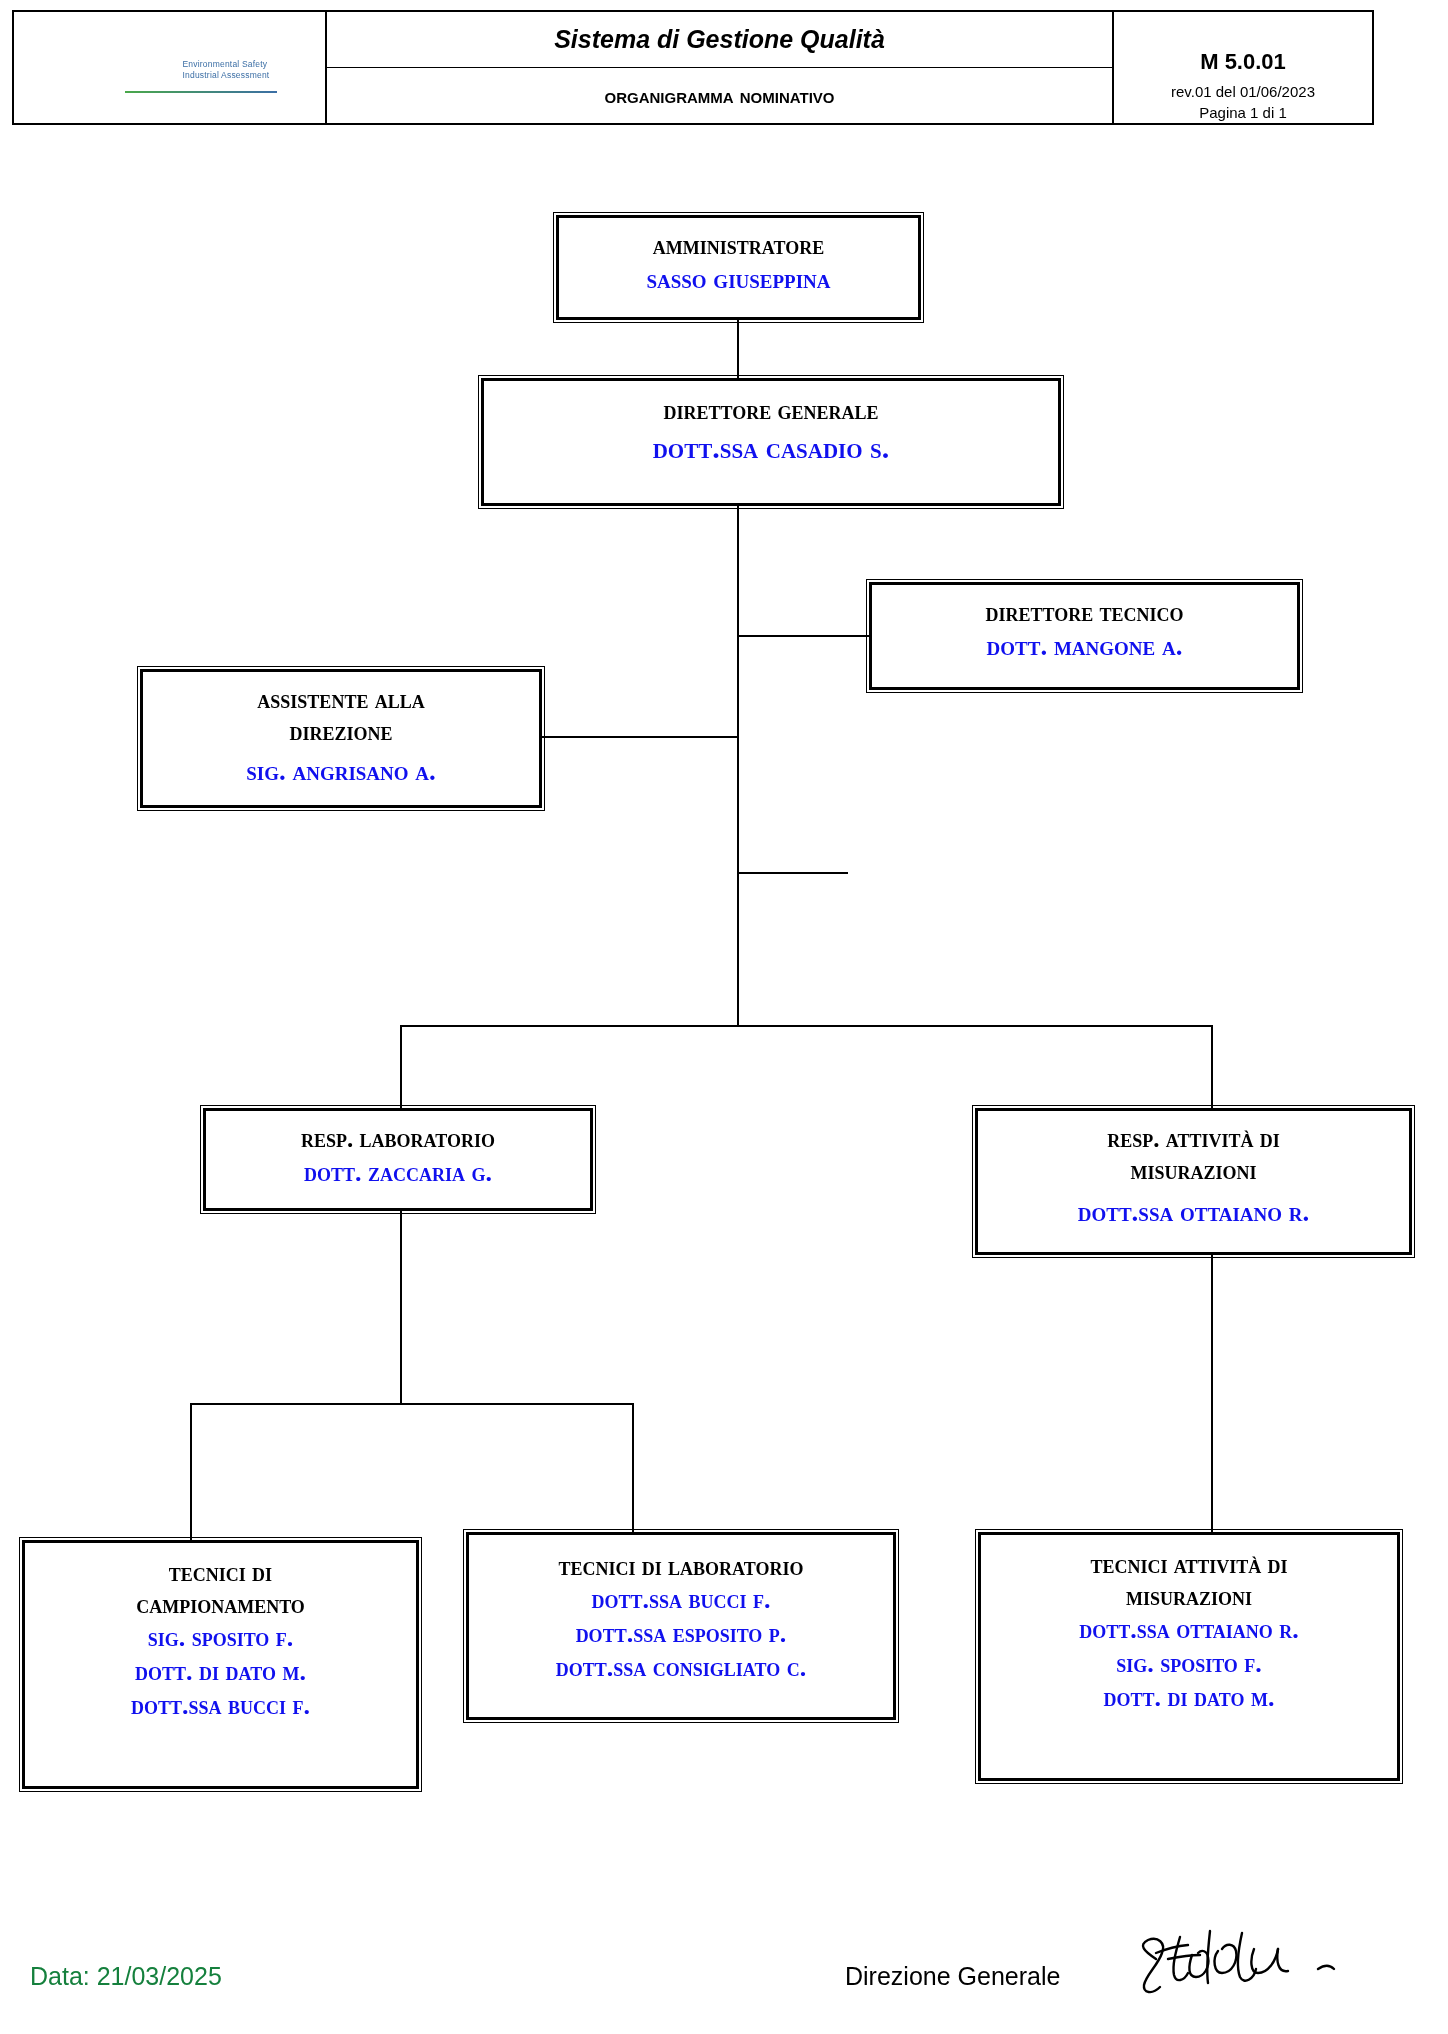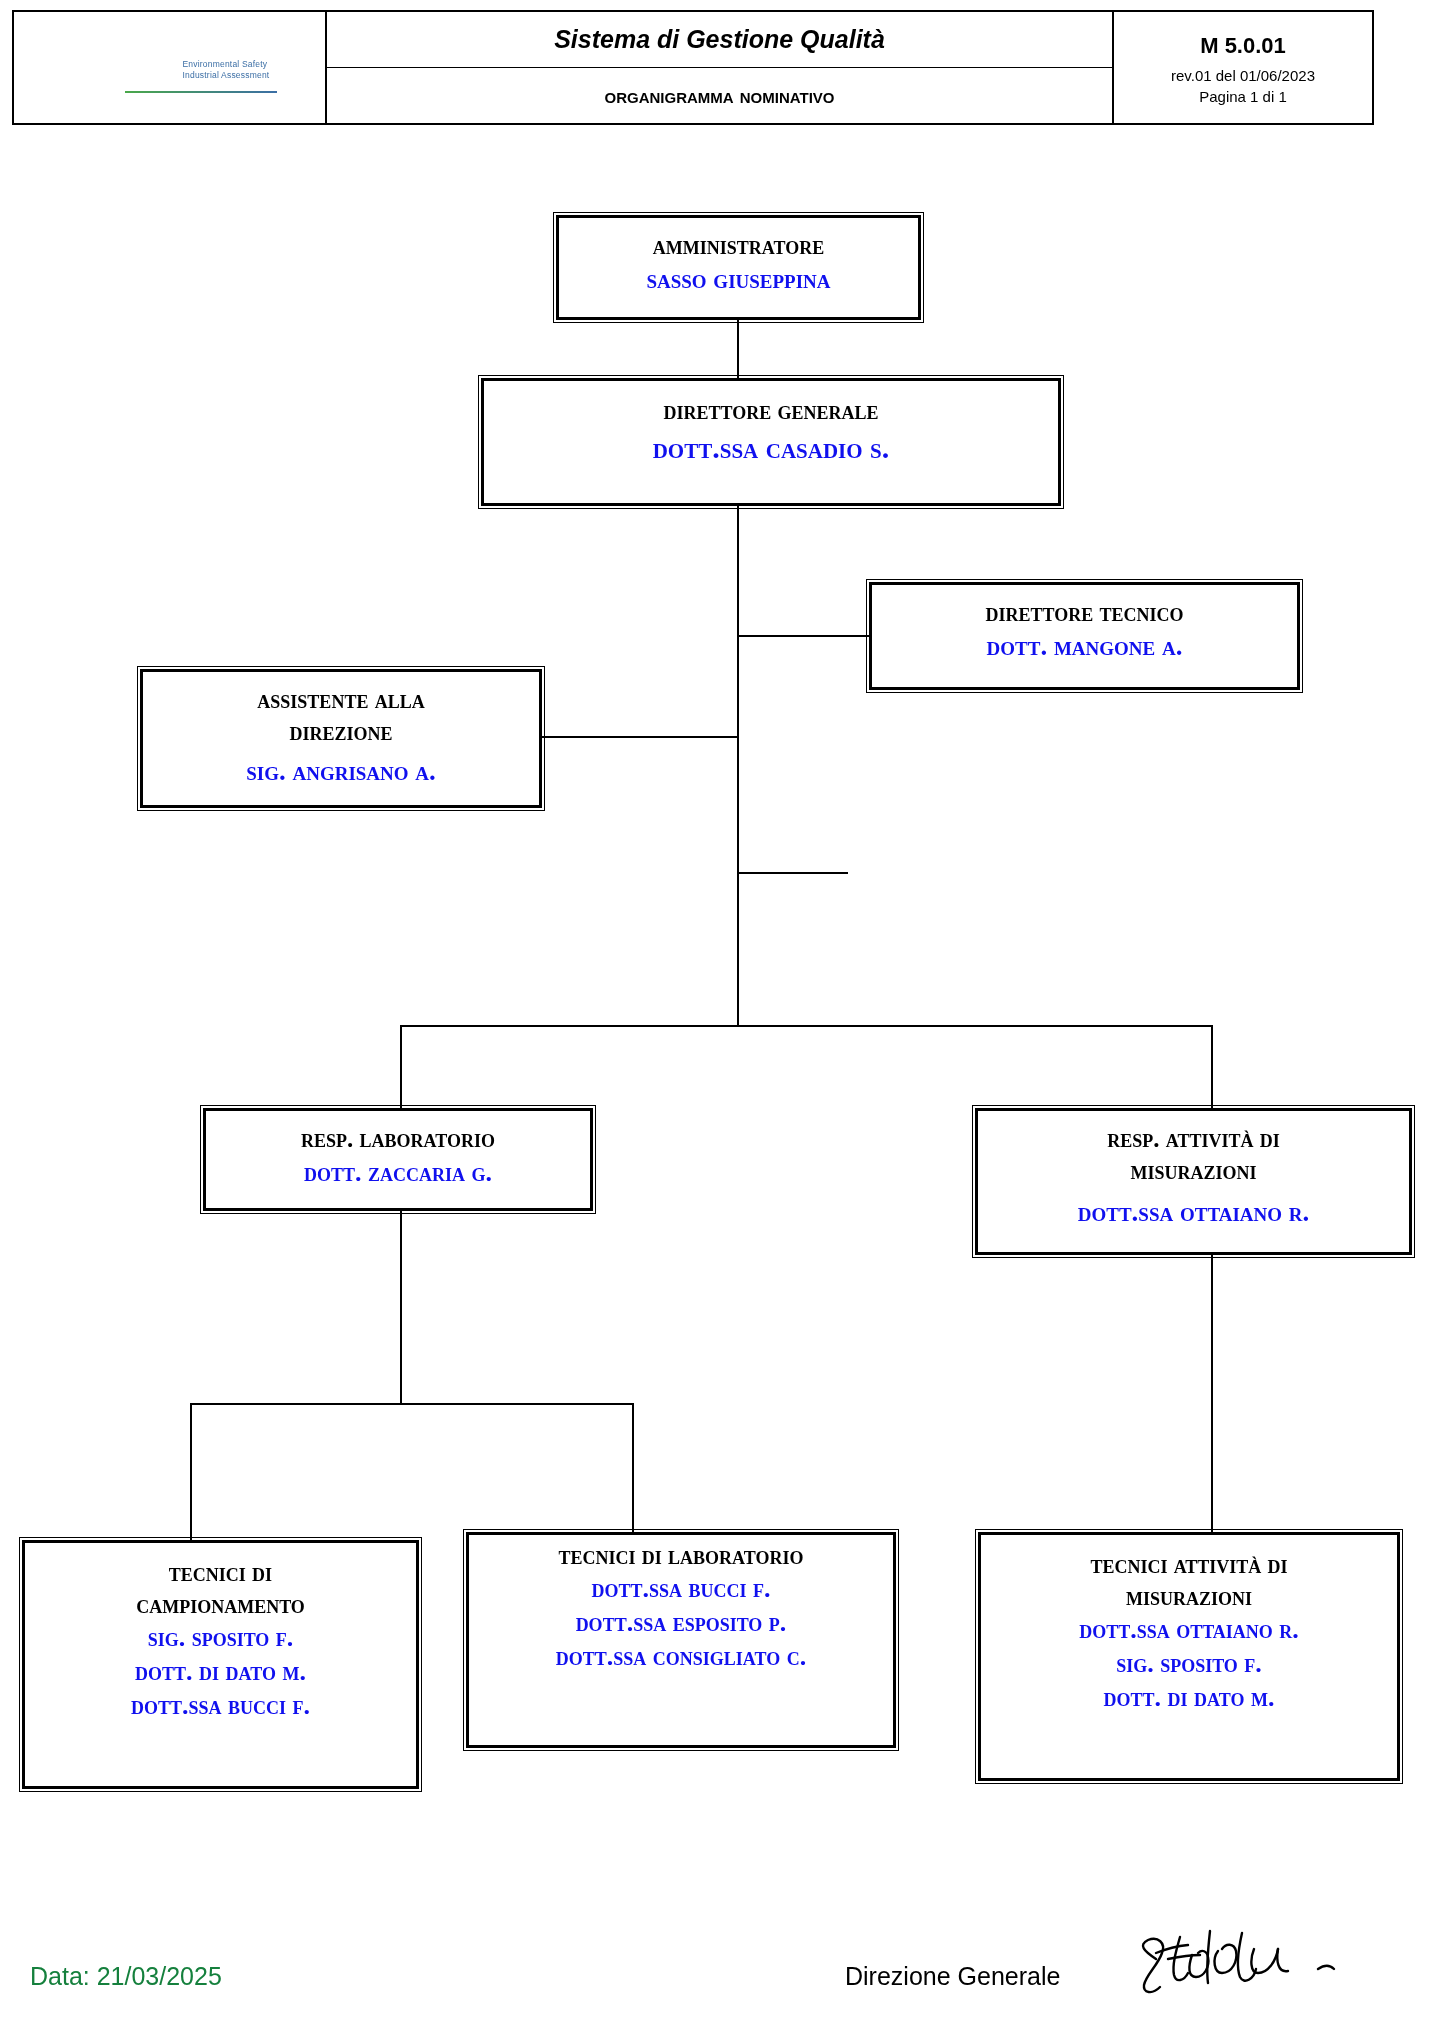--- a/index.html
+++ b/index.html
@@ -110,21 +110,21 @@
     font-variant: small-caps;
     text-transform: lowercase;
     color: #000;
   }
   .hdr-right {
     width: 258px;
     box-sizing: border-box;
     display: flex;
     flex-direction: column;
     align-items: center;
-    justify-content: center;
+    justify-content: flex-end;
     padding-top: 4px;
   }
   .hdr-code {
     font-family: "Liberation Sans", sans-serif;
     font-weight: bold;
     font-size: 22px;
     color: #000;
     margin-bottom: 6px;
   }
   .hdr-rev, .hdr-page {
@@ -319,21 +319,21 @@
     <div class="node" style="left:22px; top:1540px; width:397px; height:249px; padding-top:14px;">
       <div class="role">Tecnici di
 campionamento</div>
       <div class="namelist">
         <div>Sig. Sposito F.</div>
         <div>Dott. Di Dato M.</div>
         <div>Dott.ssa Bucci F.</div>
       </div>
     </div>
 
-    <div class="node" style="left:466px; top:1532px; width:430px; height:216px; padding-top:5px;">
+    <div class="node" style="left:466px; top:1532px; width:430px; height:188px; padding-top:16px;">
       <div class="role">Tecnici di laboratorio</div>
       <div class="namelist">
         <div>Dott.ssa Bucci F.</div>
         <div>Dott.ssa  Esposito P.</div>
         <div>Dott.ssa Consigliato C.</div>
       </div>
     </div>
 
     <div class="node" style="left:978px; top:1532px; width:422px; height:249px; padding-top:14px;">
       <div class="role">Tecnici Attività di

